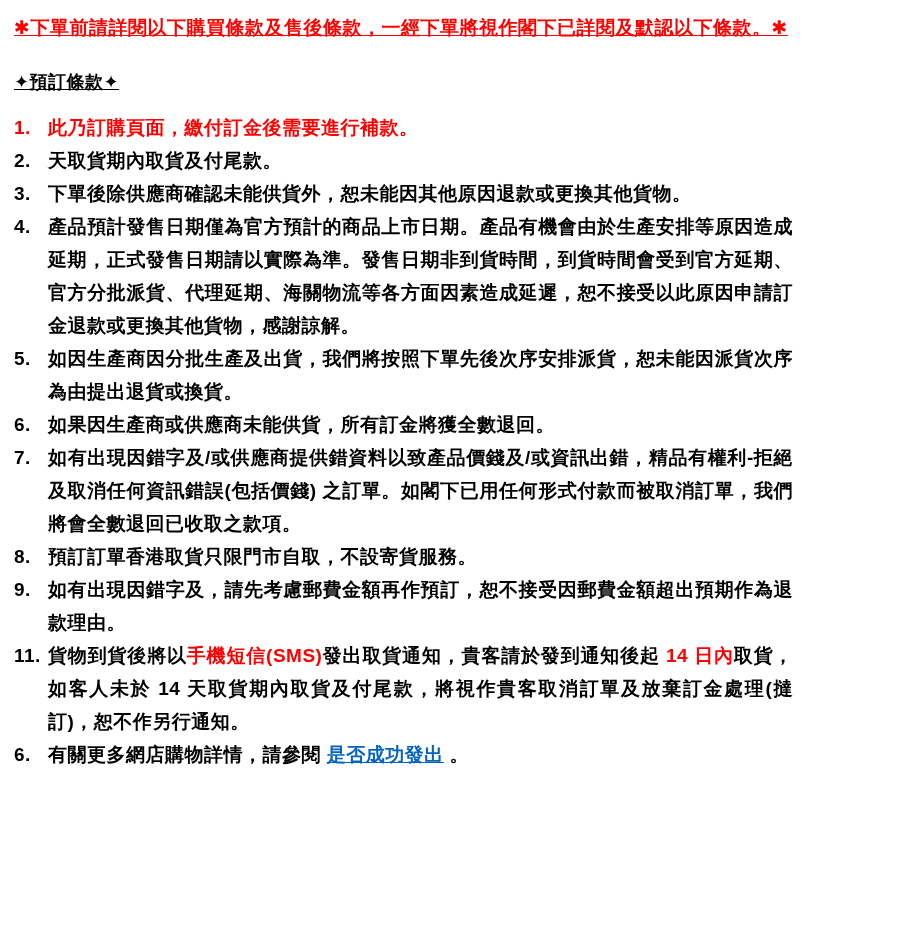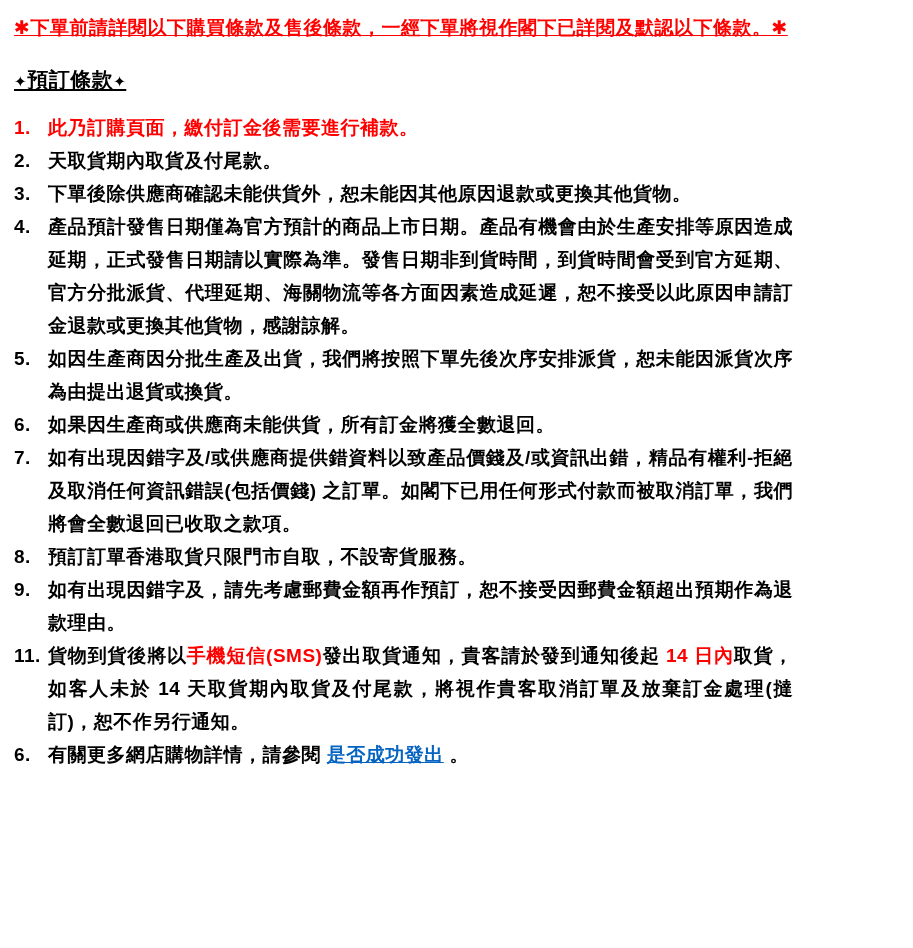--- a/index.html
+++ b/index.html
@@ -28,24 +28,23 @@
     text-decoration: underline;
     font-size: 19px;
     line-height: 32px;
     letter-spacing: 0.5px;
   }
   .title-row { margin-top: 22px; }
   .section-title {
     display: inline-block;
     color: var(--text);
     text-decoration: underline;
-    font-size: 21px;
+    font-size: 18px;
     line-height: 32px;
     letter-spacing: 0.5px;
-    font-family: Liberation Mono, monospace;
   }
   .terms { margin-top: 13px; }
   .term-item {
     display: flex;
     font-size: 19px;
     line-height: 33px;
     letter-spacing: 0.5px;
   }
   .term-item .num {
     flex: 0 0 34px;

